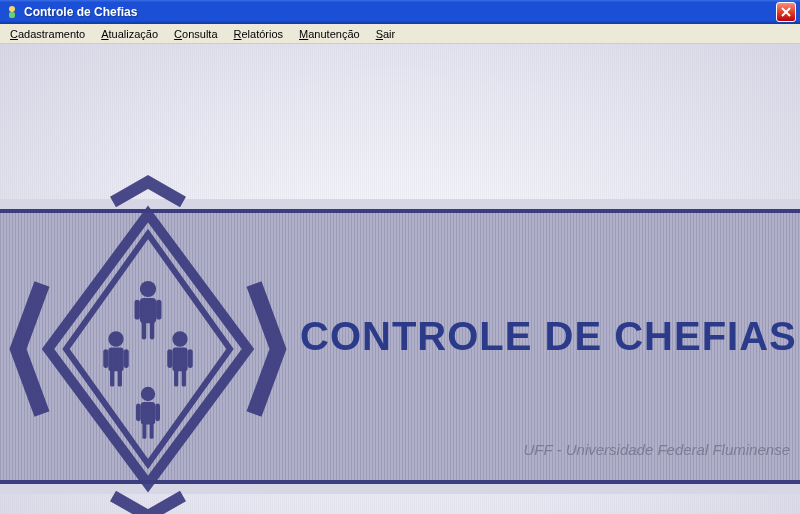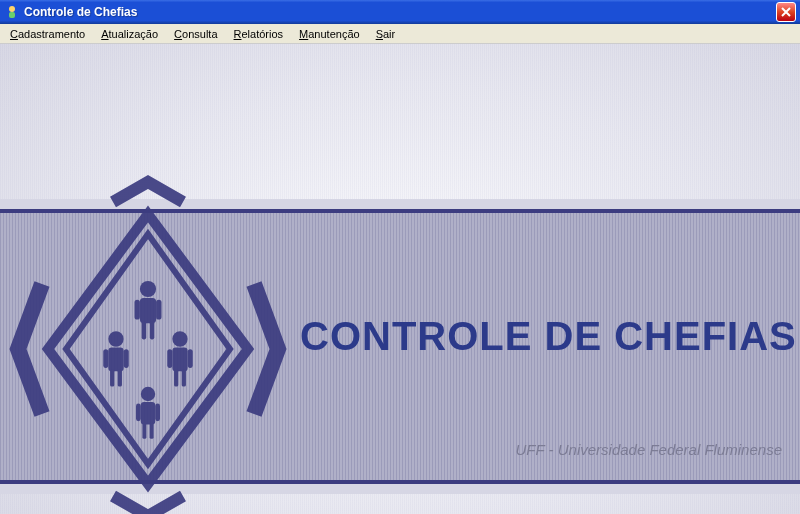--- a/index.html
+++ b/index.html
@@ -94,21 +94,21 @@
     font-size: 40px;
     font-weight: bold;
     color: #2c3a8a;
     font-family: Arial, sans-serif;
     letter-spacing: 1px;
     white-space: nowrap;
   }
 
   .subtitle {
     position: absolute;
-    right: 18px; bottom: 56px;
+    right: 10px; bottom: 56px;
     font-size: 15px;
     font-style: italic;
     color: #7c7c95;
     font-family: Arial, sans-serif;
   }
 </style>
 </head>
 <body>
 
 <div class="titlebar">

